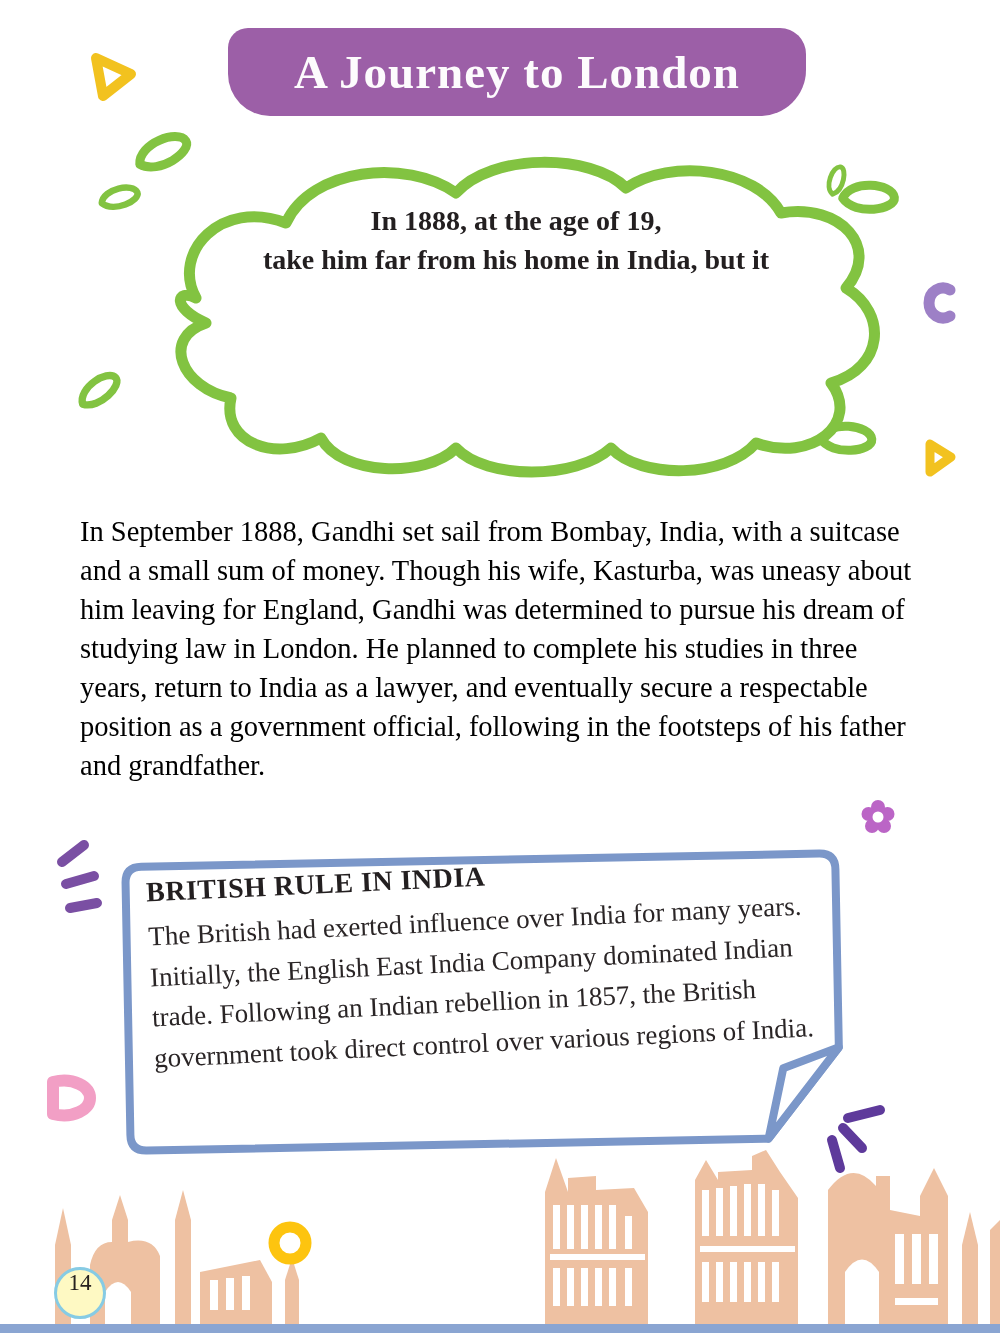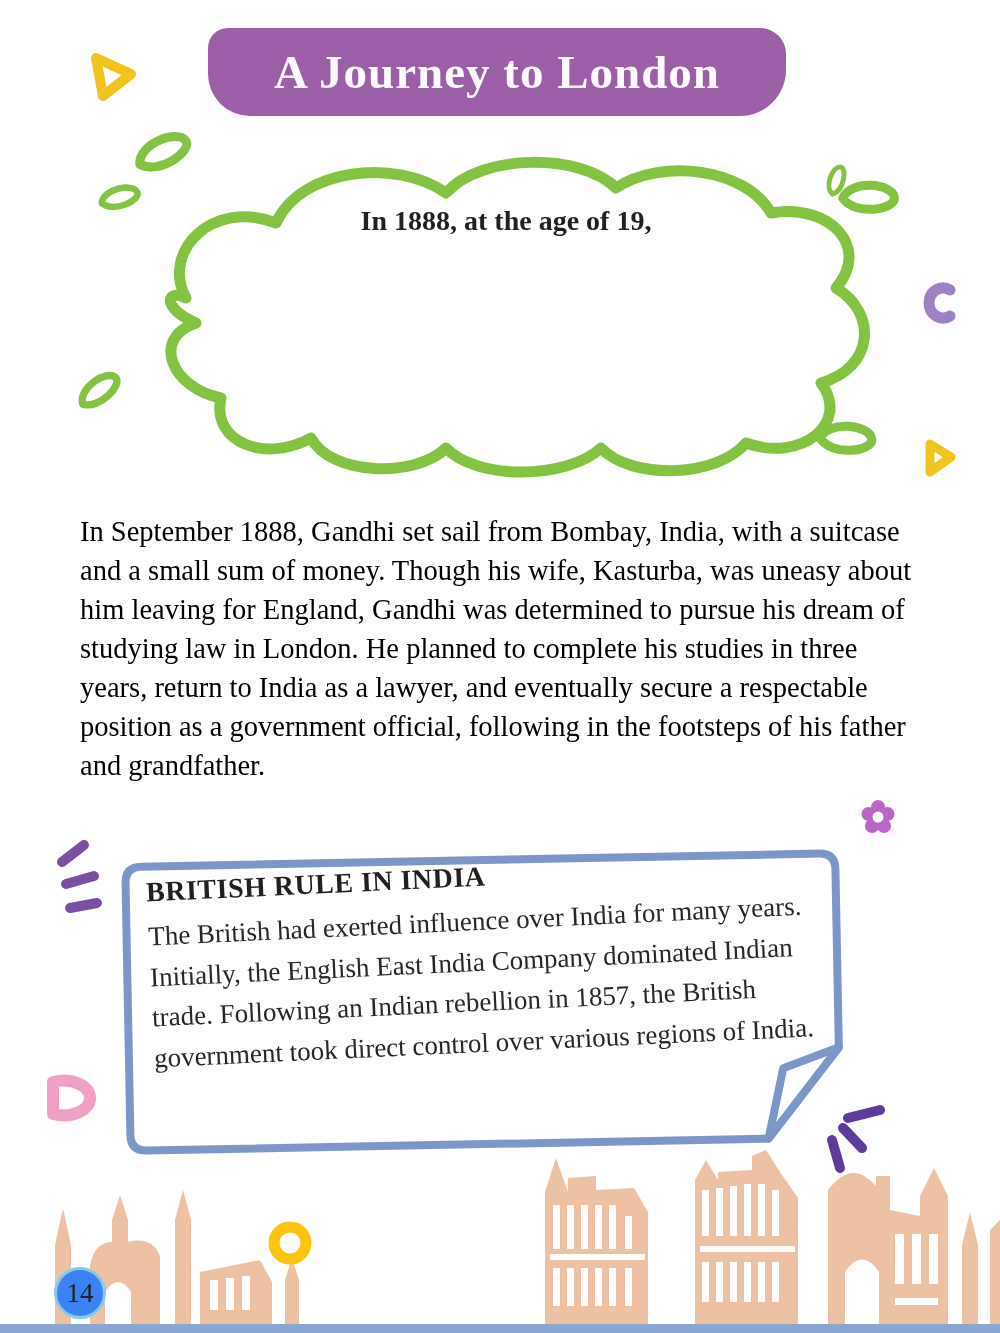--- a/index.html
+++ b/index.html
@@ -2,29 +2,29 @@
 <html><head>
 <meta charset="utf-8">
 <style>
   html,body{margin:0;padding:0;background:#e8e8e8;}
   .page{
     position:relative;width:1000px;height:1333px;background:#ffffff;
     overflow:hidden;font-family:"Liberation Serif", serif;color:#26211f;
   }
   
   .banner{
-    position:absolute;left:208px;top:28px;width:578px;height:88px;
+    position:absolute;left:228px;top:28px;width:578px;height:88px;
     background:#9c5fa7;border-radius:20px 26px 46px 42px;
     display:flex;align-items:center;justify-content:center;z-index:3;
   }
   .banner span{
     color:#fdfbfd;font-weight:bold;font-size:47px;letter-spacing:1px;
   }
   
-  .cloud-wrap{position:absolute;left:116px;top:138px;width:784px;height:352px;z-index:3;}
+  .cloud-wrap{position:absolute;left:126px;top:138px;width:784px;height:352px;z-index:3;}
   .cloud-wrap svg{position:absolute;left:0;top:0;}
   .cloud-text{
     position:absolute;left:40px;top:64px;width:700px;text-align:center;
     font-weight:bold;font-size:28px;line-height:38.5px;color:#231f20;
   }
   .cloud-text span{display:block;}
   
   .body-text{
     position:absolute;left:80px;top:512px;width:846px;margin:0;
     font-size:28.5px;line-height:39px;color:#000000;z-index:3;
@@ -41,23 +41,23 @@
   }
   .info-content h3{
     margin:0 0 8px 0;font-size:28px;letter-spacing:0.5px;color:#231f20;
   }
   .info-content p{
     margin:0;font-size:27px;line-height:40.5px;color:#2a2526;
   }
   
   .page-badge{
     position:absolute;left:54px;top:1267px;width:46px;height:46px;z-index:5;
-    background:#3b82f6;border:3px solid #86cbe4;border-radius:50%;
-    display:flex;align-items:center;justify-content:center;
-    font-size:27px;color:#26211f;
+    background:#fef9c3;border:3px solid #86cbe4;border-radius:50%;
+    display:flex;justify-content:center;
+    font-size:23px;color:#26211f;
   }
   
   .bottom-strip{
     position:absolute;left:0;bottom:0;width:1000px;height:9px;
     background:#8aa5d2;z-index:4;
   }
   .decor-layer{position:absolute;left:0;top:0;z-index:2;}
   .buildings-layer{position:absolute;left:0;top:1150px;z-index:1;}
 </style>
 </head>
@@ -178,20 +178,21 @@
                C 735 285, 685 325, 630 305
                C 600 340, 515 342, 485 310
                C 450 342, 360 342, 330 310
                C 300 340, 215 338, 195 300
                C 150 325, 95 305, 105 260
                C 55 250, 35 200, 80 185
                C 45 170, 50 150, 70 160 Z" fill="#ffffff" stroke="#82c341" stroke-width="11" stroke-linejoin="round"></path>
     </svg>
     <div class="cloud-text">
       <span>In 1888, at the age of 19,</span>
+      <span>take him far from his home in India, but it</span>
     </div>
   </div>
 
   <p class="body-text">In September 1888, Gandhi set sail from Bombay, India, with a suitcase and a small sum of money. Though his wife, Kasturba, was uneasy about him leaving for England, Gandhi was determined to pursue his dream of studying law in London. He planned to complete his studies in three years, return to India as a lawyer, and eventually secure a respectable position as a government official, following in the footsteps of his father and grandfather.</p>
 
   <div class="info-box">
     <svg width="744" height="314" viewBox="0 0 744 314">
       <path d="M 28 10 H 706 Q 722 10 722 26 V 204 L 650 294 H 28 Q 12 294 12 278 V 26 Q 12 10 28 10 Z" fill="#ffffff" stroke="#7b97c9" stroke-width="8" stroke-linejoin="round"></path>
       <path d="M 722 204 L 650 294 L 666 224 Z" fill="#ffffff" stroke="#7b97c9" stroke-width="8" stroke-linejoin="round"></path>
     </svg>

